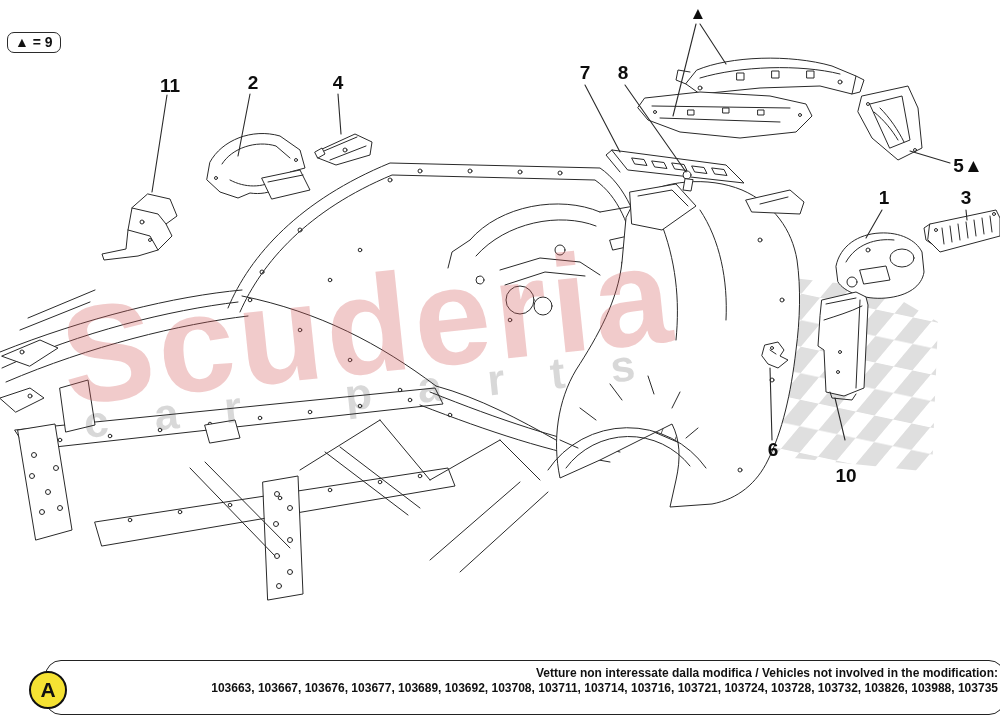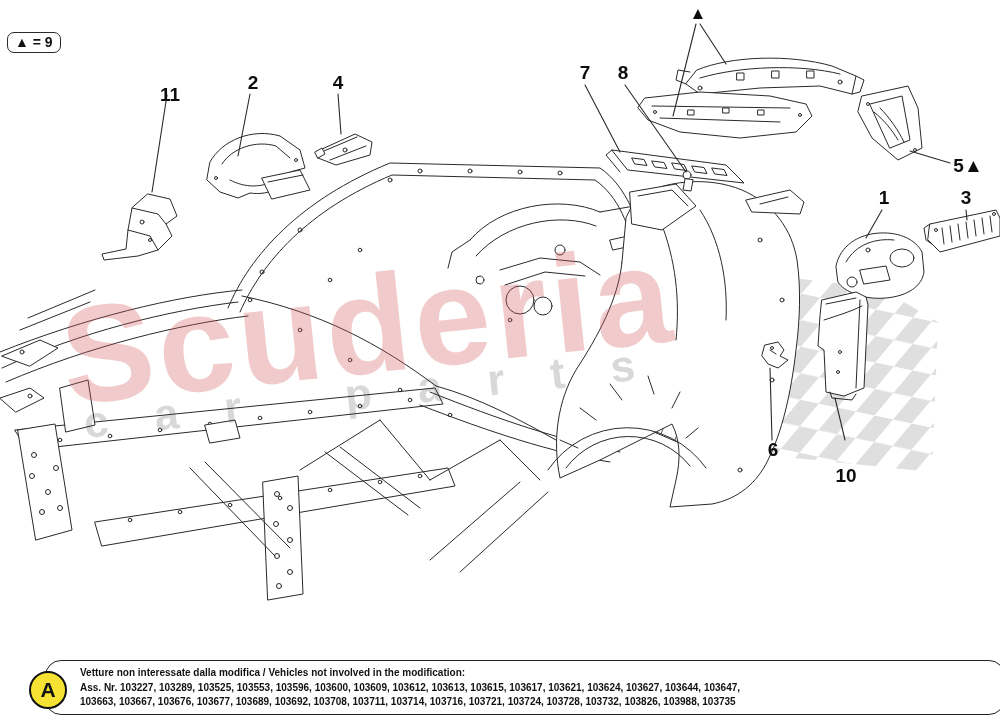--- a/index.html
+++ b/index.html
@@ -25,21 +25,21 @@
 
   
   .callout{position:absolute;transform:translate(-50%,-50%);font-weight:bold;font-size:19px;
            color:#0d0d0d;z-index:4;white-space:nowrap;}
   .tri-marker{position:absolute;transform:translate(-50%,-50%);font-size:17px;color:#0d0d0d;z-index:4;}
 
   
   .note-box{position:absolute;left:45px;top:660px;width:918px;height:43px;
             border:1.7px solid #222;border-radius:16px;background:#fff;z-index:5;
             padding:5px 6px 5px 34px;}
-  .note-box p{margin:0;font-size:10px;font-weight:bold;color:#111;line-height:14.5px;white-space:nowrap;}
+  .note-box p{margin:0;font-size:12px;font-weight:bold;color:#111;line-height:14.5px;white-space:nowrap;text-align:right;}
   .note-badge{position:absolute;left:29px;top:671px;width:34px;height:34px;border-radius:50%;
               background:#f5e233;border:2.4px solid #111;z-index:6;
               display:flex;align-items:center;justify-content:center;
               font-weight:bold;font-size:21px;color:#111;}
 </style>
 </head>
 <body>
 
 <div id="page">
 
@@ -300,32 +300,31 @@
         <path d="M700,24 L726,64"></path>
         <path d="M950,163 L910,151"></path>
         <path d="M882,210 L866,238"></path>
         <path d="M966,210 L967,220"></path>
         <path d="M772,440 L770,368"></path>
         <path d="M845,440 L835,398"></path>
       </g>
     </g>
   </svg>
 
-  <div class="callout" style="left:170px;top:95px">11</div>
+  <div class="callout" style="left:170px;top:86px">11</div>
   <div class="callout" style="left:253px;top:83px">2</div>
   <div class="callout" style="left:338px;top:83px">4</div>
   <div class="callout" style="left:585px;top:73px">7</div>
   <div class="callout" style="left:623px;top:73px">8</div>
   <div class="tri-marker" style="left:698px;top:14px">▲</div>
   <div class="callout" style="left:968px;top:166px">5▲</div>
   <div class="callout" style="left:884px;top:198px">1</div>
   <div class="callout" style="left:966px;top:198px">3</div>
   <div class="callout" style="left:773px;top:450px">6</div>
   <div class="callout" style="left:846px;top:476px">10</div>
 
   <div class="note-badge">A</div>
   <div class="note-box">
     <p>Vetture non interessate dalla modifica / Vehicles not involved in the modification:</p>
-    <p>Ass. Nr. 103227, 103289, 103525, 103553, 103596, 103600, 103609, 103612, 103613, 103615, 103617, 103621, 103624, 103627, 103644, 103647,</p>
     <p>103663, 103667, 103676, 103677, 103689, 103692, 103708, 103711, 103714, 103716, 103721, 103724, 103728, 103732, 103826, 103988, 103735</p>
   </div>
 
 </div>
 
 </body></html>

